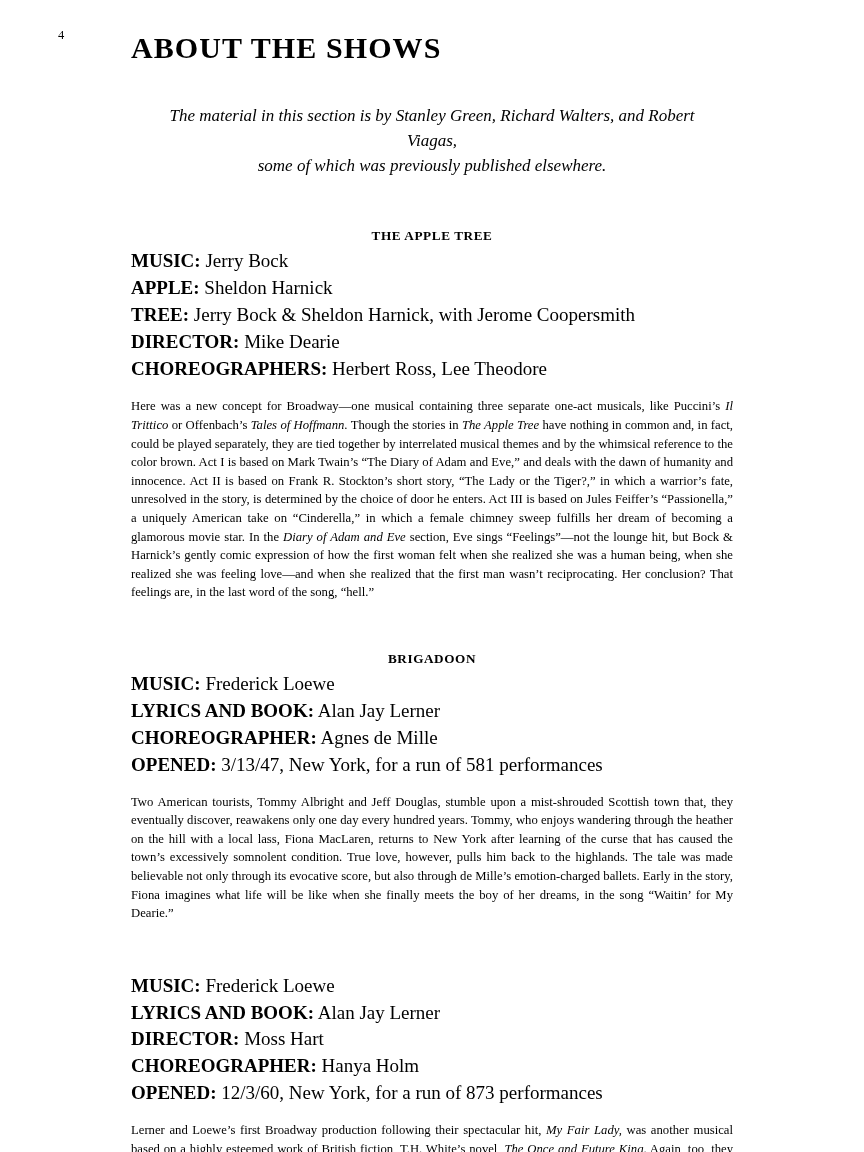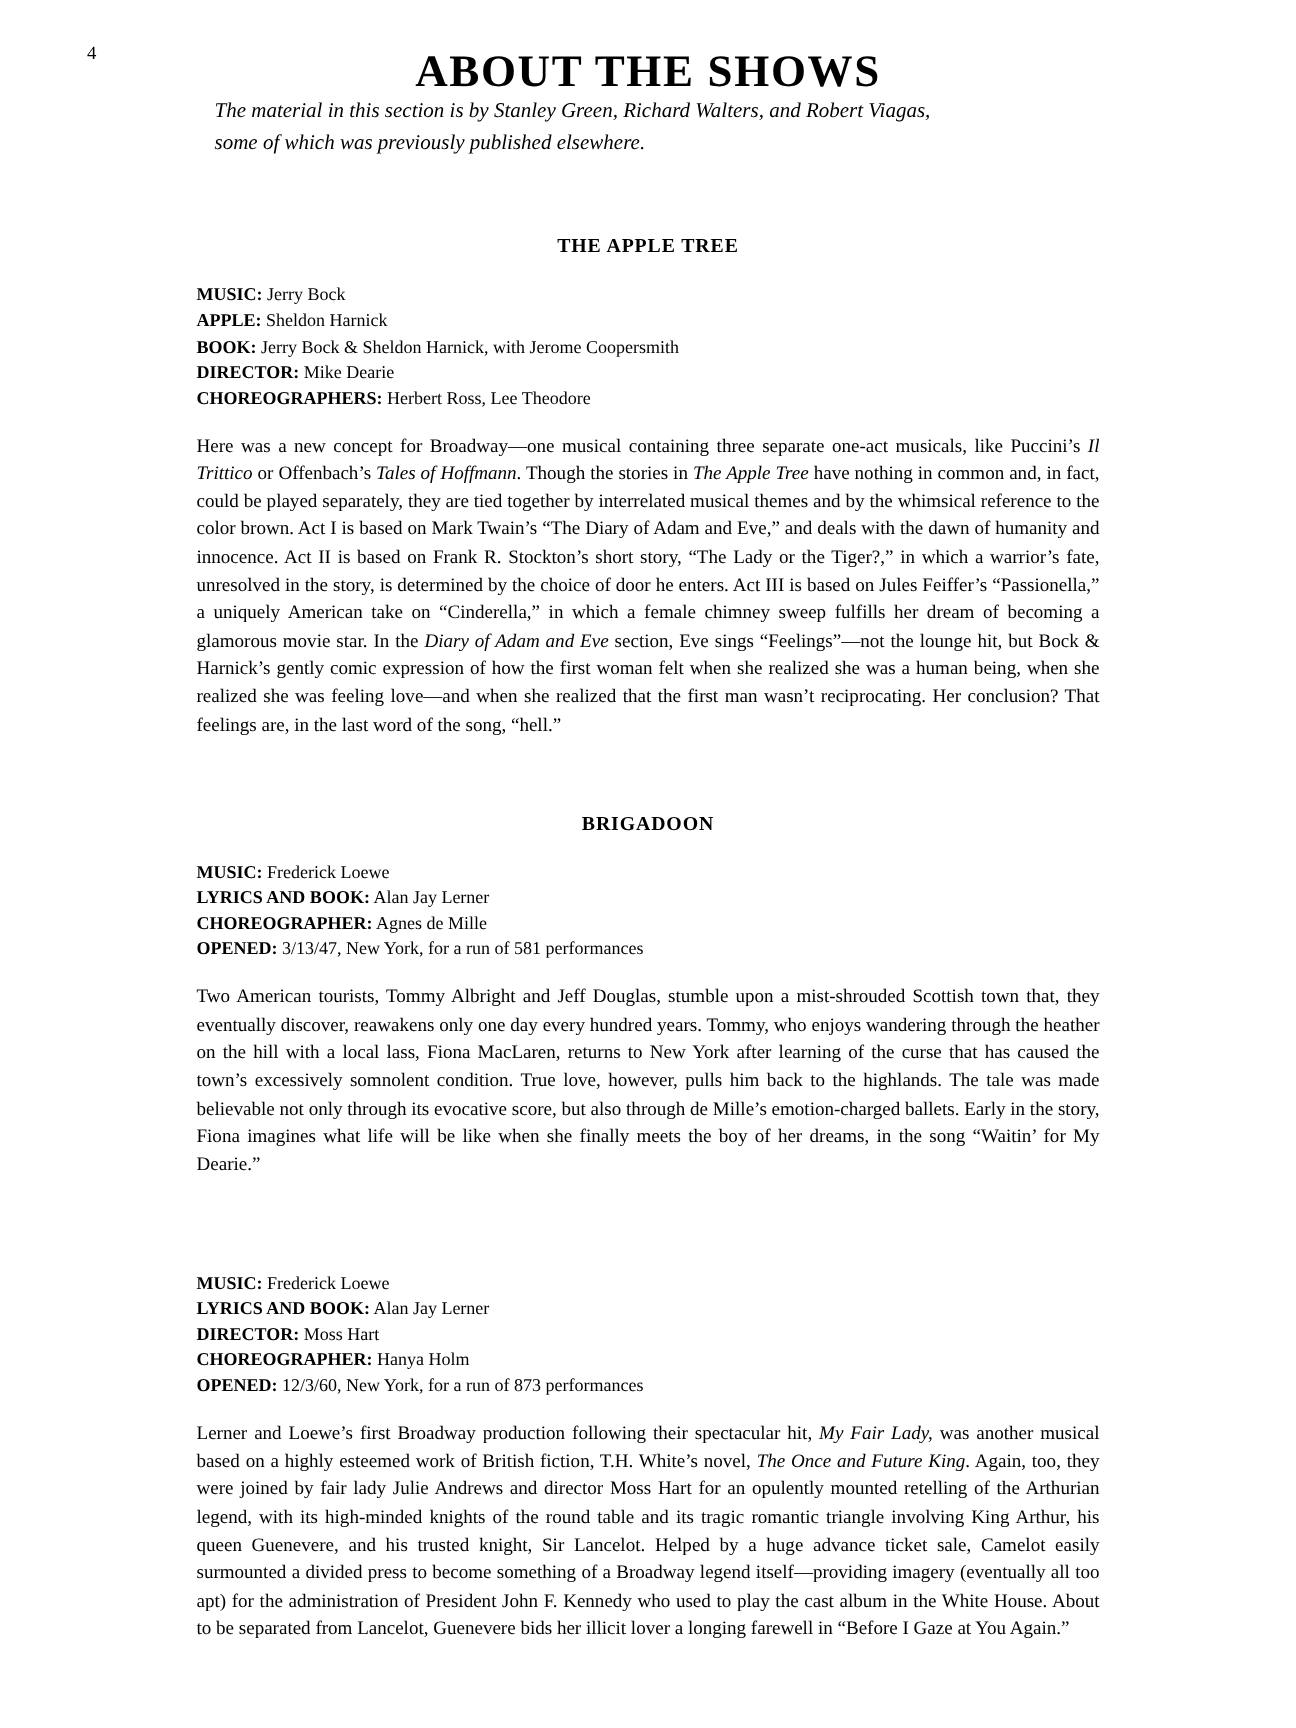--- a/index.html
+++ b/index.html
@@ -27,45 +27,47 @@
     font-size: 12.5px;
     color: #000;
   }
   .content {
     position: absolute;
     left: 131px;
     top: 28px;
     width: 602px;
   }
   .page-title {
-    text-align: center;
+    text-align: left;
     font-size: 30px;
     font-weight: bold;
     letter-spacing: 1.1px;
     margin: 3px 0 0 0;
     font-family: "Liberation Serif", serif;
   }
   .section-note {
+    text-align: center;
     font-style: italic;
-    font-size: 14px;
+    font-size: 17px;
     line-height: 1.48;
+    margin-top: 38px;
     padding: 0 12px;
   }
   .show {
     margin-top: 0;
   }
   .show-title {
     text-align: center;
     font-weight: bold;
     font-size: 13.2px;
     letter-spacing: 0.6px;
   }
   .credits {
-    margin-top: 16px;
-    font-size: 12px;
+    margin-top: 4px;
+    font-size: 19px;
     line-height: 1.42;
   }
   .credit-row {
     white-space: nowrap;
   }
   .credit-label {
     font-weight: bold;
   }
   .credit-value {
     font-weight: normal;
@@ -107,21 +109,21 @@
       <div class="credits">
         <div class="credit-row">
           <span class="credit-label">MUSIC:</span>
           <span class="credit-value">Jerry Bock</span>
         </div>
         <div class="credit-row">
           <span class="credit-label">APPLE:</span>
           <span class="credit-value">Sheldon Harnick</span>
         </div>
         <div class="credit-row">
-          <span class="credit-label">BOOK:</span>
+          <span class="credit-label">TREE:</span>
           <span class="credit-value">Jerry Bock &amp; Sheldon Harnick, with Jerome Coopersmith</span>
         </div>
         <div class="credit-row">
           <span class="credit-label">DIRECTOR:</span>
           <span class="credit-value">Mike Dearie</span>
         </div>
         <div class="credit-row">
           <span class="credit-label">CHOREOGRAPHERS:</span>
           <span class="credit-value">Herbert Ross, Lee Theodore</span>
         </div>

